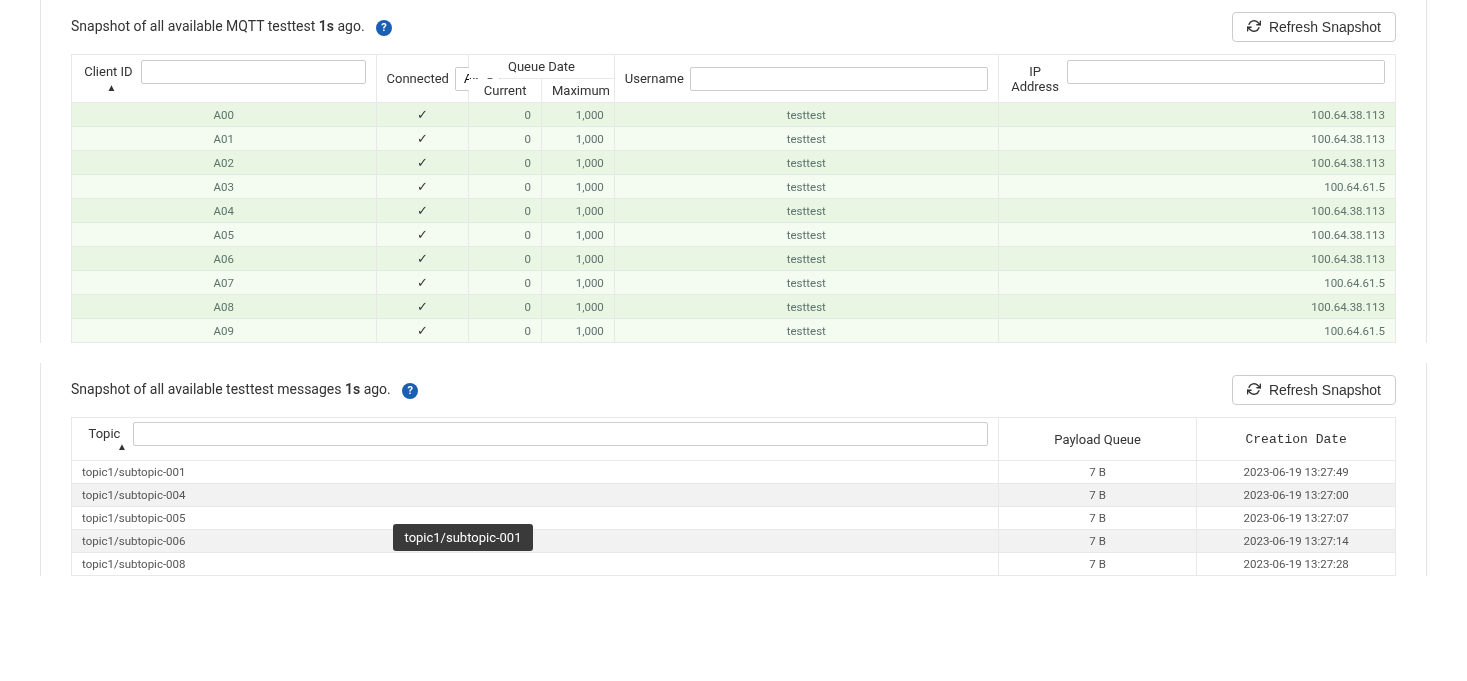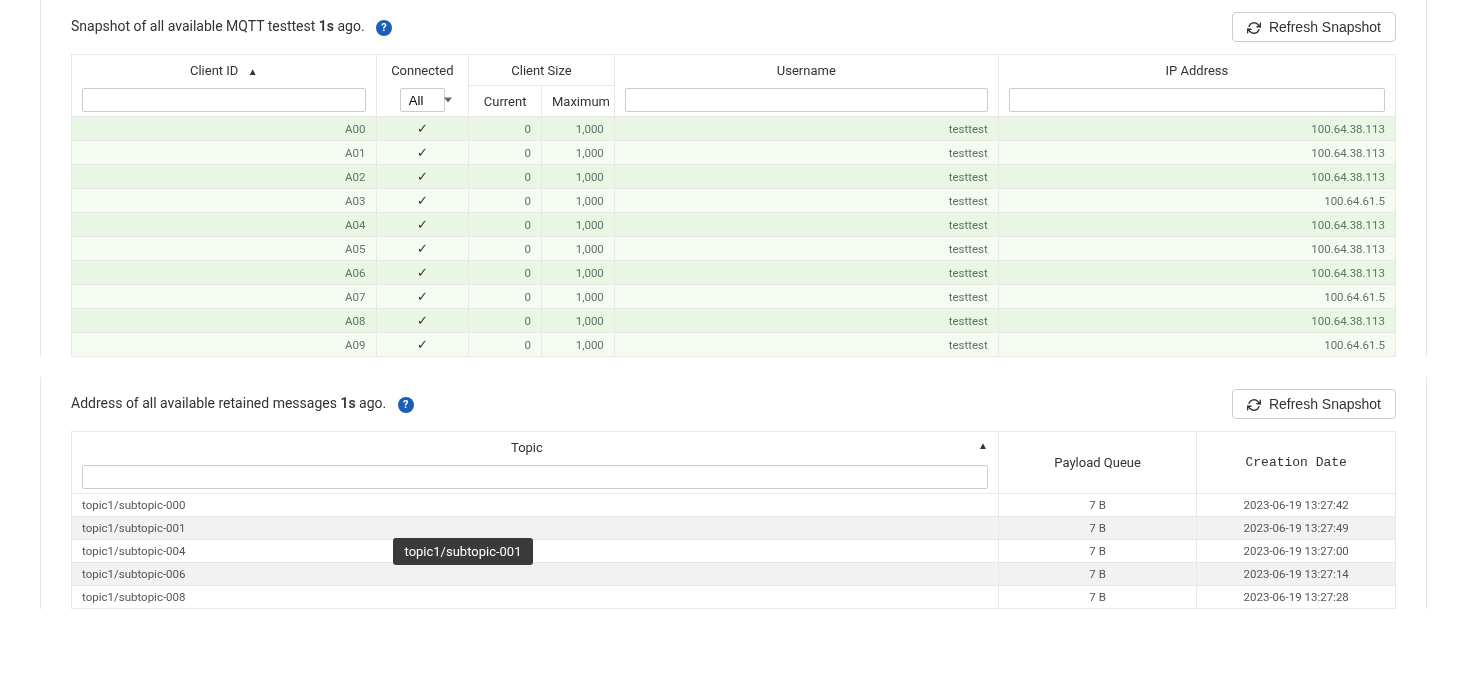--- a/index.html
+++ b/index.html
@@ -33,21 +33,21 @@
     border-radius: 50%;
     background: #1b5fb4;
     color: #fff;
     font-size: 11px;
     font-weight: 700;
     margin-left: 8px;
     cursor: pointer;
   }
   .btn {
     display: inline-flex;
-    align-items: flex-end;
+    align-items: flex-start;
     gap: 8px;
     border: 1px solid #ccc;
     background: #fff;
     border-radius: 4px;
     padding: 6px 14px;
     font-size: 14px;
     cursor: pointer;
     color: #333;
   }
   .refresh-svg { width: 14px; height: 14px; }
@@ -105,21 +105,21 @@
     border-right: 4px solid transparent;
     border-top: 5px solid #666;
     transform: translateY(-50%);
     pointer-events: none;
   }
 
   
   .sessions tbody tr:nth-child(odd)  { background: #e9f6e3; }
   .sessions tbody tr:nth-child(even) { background: #f4fbf1; }
   .sessions tbody td { color: #5d736b; font-size: 11.5px; }
-  .sessions tbody td.left  { text-align: right; }
+  .sessions tbody td.left  { text-align: center; }
   .sessions tbody td.center{ text-align: center; }
   .sessions tbody td.right { text-align: right; }
   .check { color: #333; font-size: 13px; }
 
   
   .retained tbody tr:nth-child(odd)  { background: #ffffff; }
   .retained tbody tr:nth-child(even) { background: #f2f2f2; }
   .retained tbody td { color: #555; font-size: 11.5px; }
   .retained tbody td.left  { text-align: left; }
   .retained tbody td.center{ text-align: center; }
@@ -142,21 +142,21 @@
   .col-qmax     { width: 5.5%; }
   .col-username { width: 29%; }
   .col-ip       { width: 30%; }
 
   .col-topic    { width: 70%; }
   .col-payload  { width: 15%; }
   .col-created  { width: 15%; }
 
   th .header-stack {
     display: flex;
-    flex-direction: column;
+    flex-direction: row;
     align-items: stretch;
     gap: 6px;
   }
   th .header-label { text-align: center; padding: 4px 0; }
 </style>
 </head>
 <body>
 
 <div class="panel">
   <div class="panel-header">
@@ -198,21 +198,21 @@
           <div class="header-stack">
             <div class="header-label">Connected</div>
             <span class="select-wrap">
               <select class="filter-select">
                 <option>All</option>
               </select>
             </span>
           </div>
         </th>
         <th colspan="2">
-          <span>Client Size</span>
+          <span>Queue Date</span>
         </th>
         <th rowspan="2">
           <div class="header-stack">
             <div class="header-label">Username</div>
             <input class="filter-input" type="text" style="">
           </div>
         </th>
         <th rowspan="2">
           <div class="header-stack">
             <div class="header-label">IP Address</div>
@@ -306,21 +306,21 @@
           <td class="left">testtest</td>
           <td class="right">100.64.61.5</td>
         </tr>
       </tbody>
   </table>
 </div>
 
 <div class="panel" style="position:relative;">
   <div class="panel-header">
     <div class="snapshot-text">
-      <span>Address of all available retained messages </span><span class="bold">1s</span><span> ago.</span>
+      <span>Snapshot of all available testtest messages </span><span class="bold">1s</span><span> ago.</span>
       <span class="help-circle">?</span>
     </div>
     <button class="btn">
       <svg class="refresh-svg" viewBox="0 0 24 24" fill="none" stroke="currentColor" stroke-width="2.5" stroke-linecap="round" stroke-linejoin="round">
           <polyline points="23 4 23 10 17 10"></polyline>
           <polyline points="1 20 1 14 7 14"></polyline>
           <path d="M3.51 9a9 9 0 0 1 14.85-3.36L23 10M1 14l4.64 4.36A9 9 0 0 0 20.49 15"></path>
         </svg>
       <span>Refresh Snapshot</span>
     </button>
@@ -346,33 +346,33 @@
         <th style="vertical-align:middle;">
           <span>Payload Queue</span>
         </th>
         <th style="vertical-align:middle;font-family:Liberation Mono, monospace;">
           <span>Creation Date</span>
         </th>
       </tr>
     </thead>
     <tbody id="retained-body">
         <tr>
-          <td class="left">topic1/subtopic-000</td>
-          <td class="center">7 B</td>
-          <td class="center">2023-06-19 13:27:42</td>
-        </tr>
-        <tr>
           <td class="left">topic1/subtopic-001</td>
           <td class="center">7 B</td>
           <td class="center">2023-06-19 13:27:49</td>
         </tr>
         <tr>
           <td class="left">topic1/subtopic-004</td>
           <td class="center">7 B</td>
           <td class="center">2023-06-19 13:27:00</td>
+        </tr>
+        <tr>
+          <td class="left">topic1/subtopic-005</td>
+          <td class="center">7 B</td>
+          <td class="center">2023-06-19 13:27:07</td>
         </tr>
         <tr>
           <td class="left">topic1/subtopic-006</td>
           <td class="center">7 B</td>
           <td class="center">2023-06-19 13:27:14</td>
         </tr>
         <tr>
           <td class="left">topic1/subtopic-008</td>
           <td class="center">7 B</td>
           <td class="center">2023-06-19 13:27:28</td>

